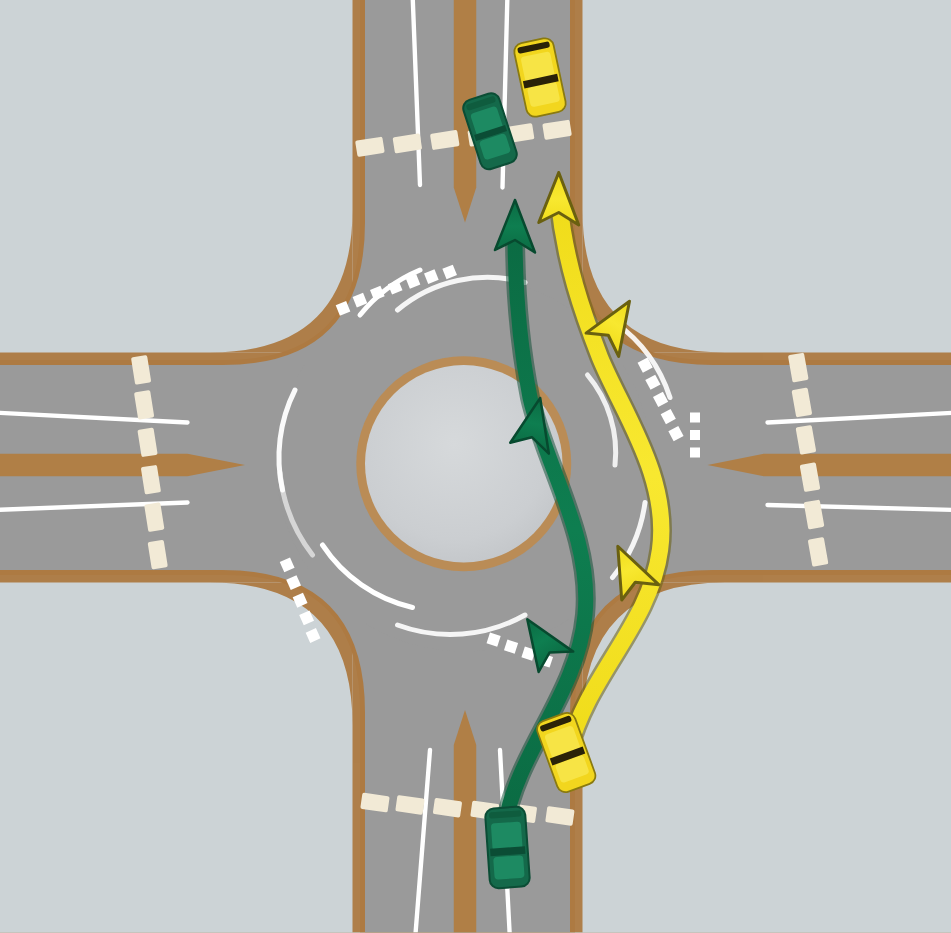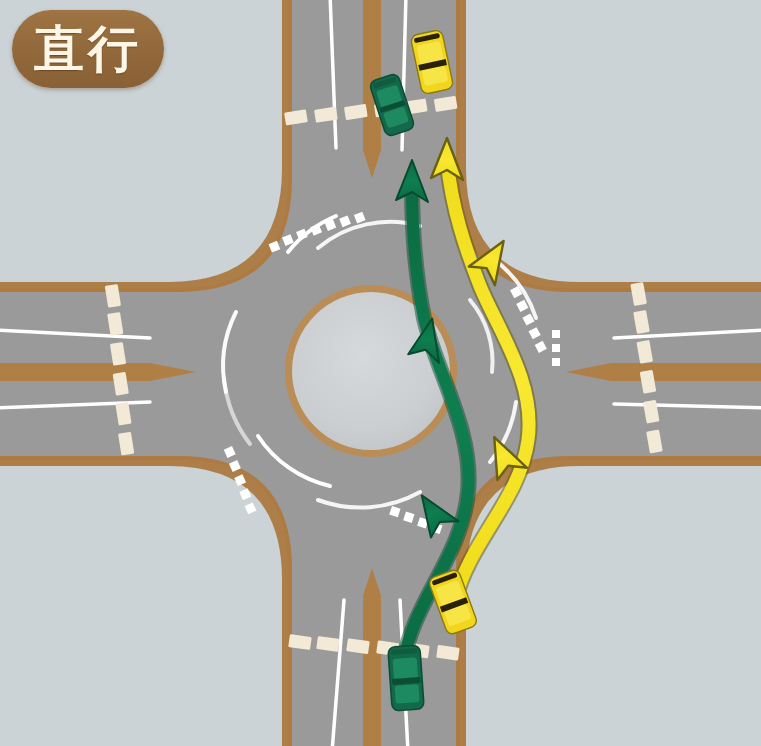--- a/index.html
+++ b/index.html
@@ -313,17 +313,14 @@
     <g transform="translate(406,678) rotate(-4)">
       <rect x="-16" y="-32" width="32" height="64" rx="7" fill="#14694a" stroke="#0b4d35" stroke-width="1.6"></rect>
       <rect x="-12" y="-20" width="24" height="22" rx="3" fill="#1d8a62"></rect>
       <rect x="-12" y="7" width="24" height="18" rx="3" fill="#1d8a62"></rect>
       <rect x="-14" y="0" width="28" height="6" fill="#0b4d35"></rect>
       <rect x="-13" y="-29" width="26" height="5" rx="2" fill="#0f5c3e"></rect>
     </g>
 
   </svg>
 
-  <div id="badge">
-    <span id="badge-text">直行</span>
-  </div>
 
 </div>
 
 </body></html>

